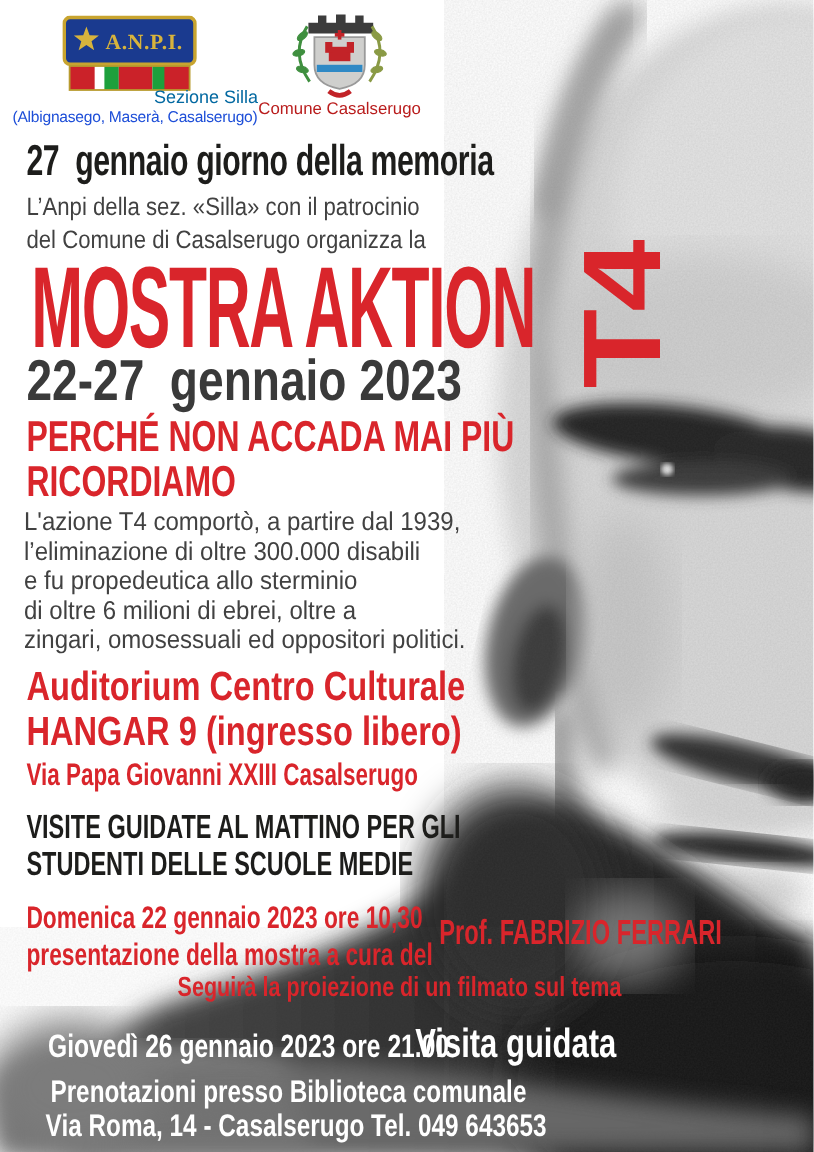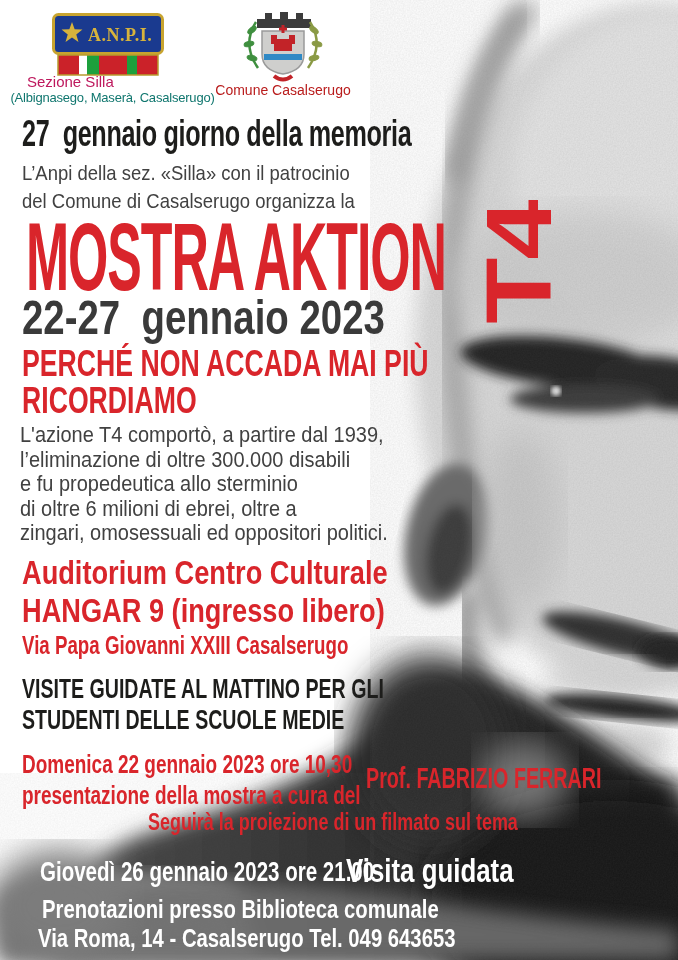--- a/index.html
+++ b/index.html
@@ -103,22 +103,22 @@
       <rect x="6" y="42" width="21" height="20" fill="#cb2229"></rect>
       <rect x="27" y="42" width="8" height="20" fill="#ffffff"></rect>
       <rect x="35" y="42" width="12" height="20" fill="#1da03c"></rect>
       <rect x="47" y="42" width="28" height="20" fill="#cb2229"></rect>
       <rect x="75" y="42" width="12" height="20" fill="#1da03c"></rect>
       <rect x="87" y="42" width="8" height="20" fill="#ffffff"></rect>
       <rect x="95" y="42" width="21" height="20" fill="#cb2229" transform="translate(-10,0)"></rect>
       <rect x="6" y="42" width="100" height="20" fill="none" stroke="#b89b2e" stroke-width="1.5"></rect>
     </g>
   </svg>
-  <div class="abs ctr" style="left:27px;top:74px;width:205px;font-size:15px;color:#be185d;text-align:left">Sezione Silla</div>
-  <div class="abs ctr" style="left:5px;top:91px;width:215px;font-size:13px;color:#0f766e;letter-spacing:-0.2px;text-align:center">(Albignasego, Maserà, Casalserugo)</div>
+  <div class="abs ctr" style="left:10px;top:74px;width:205px;font-size:15px;color:#0369a1;text-align:right">Sezione Silla</div>
+  <div class="abs ctr" style="left:5px;top:91px;width:215px;font-size:13px;color:#1d4ed8;letter-spacing:-0.2px;text-align:center">(Albignasego, Maserà, Casalserugo)</div>
 
   <svg class="logo-svg" style="left:240px;top:6px" width="86" height="76" viewBox="0 0 86 76">
     <path d="M17,13 h8 v-6 h7 v6 h8 v-7 h8 v7 h8 v-6 h7 v6 h8 v9 h-54 z" fill="#3c3c3c"></path>
     <path d="M22,25 h42 v23 c0,12 -9,18 -21,20 c-12,-2 -21,-8 -21,-20 z" fill="#cfcfcd" stroke="#9a9a9a" stroke-width="1.5"></path>
     <g fill="#c22328">
       <rect x="34" y="33" width="18" height="12"></rect>
       <rect x="31" y="29" width="6" height="9"></rect>
       <rect x="49" y="29" width="6" height="9"></rect>
       <rect x="41.5" y="19" width="3" height="8"></rect>
       <rect x="39" y="21.5" width="8" height="3"></rect>

